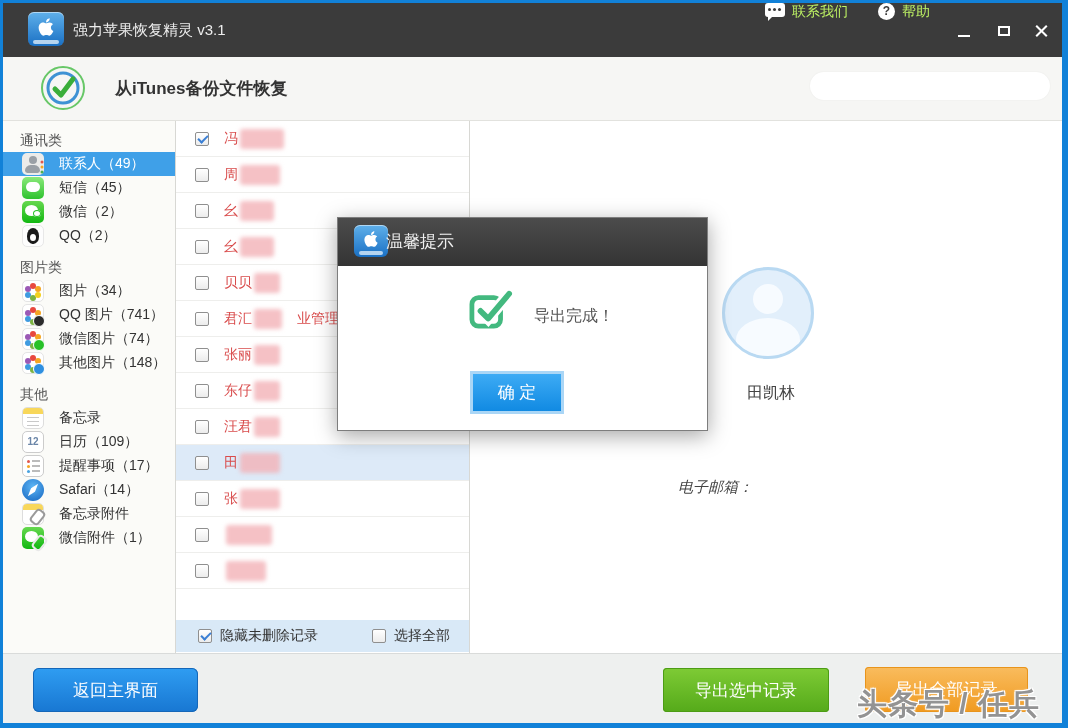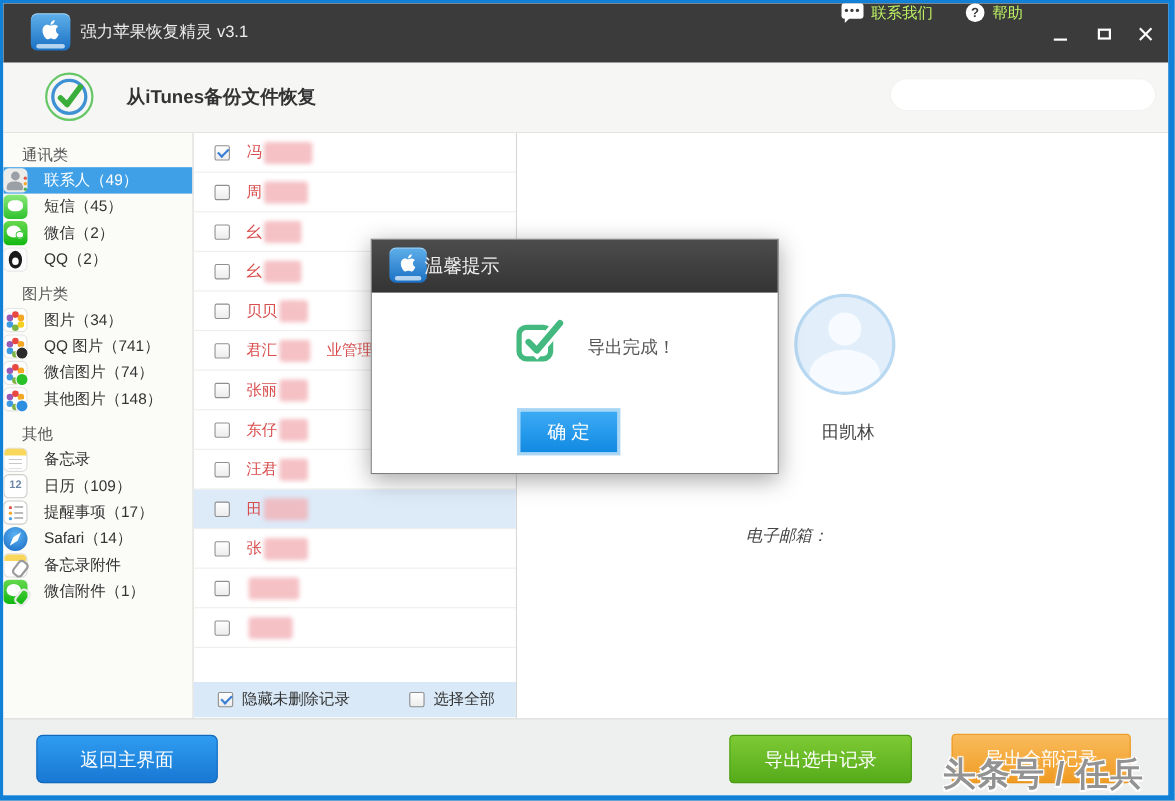--- a/index.html
+++ b/index.html
@@ -43,21 +43,21 @@
   .sidebar{position:absolute;left:0;top:0;width:172px;height:532px;background:#fbfbf8;}
   .listcol{position:absolute;left:172px;top:0;width:295px;height:532px;background:#fff;
            border-left:1px solid #d8d8d4;border-right:1px solid #d8d8d4;}
   .detail{position:absolute;left:467px;top:0;width:592px;height:532px;background:#fff;}
 
   
   .device-row{height:38px;background:#f3f3ef;border-bottom:1px solid #e6e6e2;display:flex;align-items:center;padding-left:14px;font-size:15px;color:#333;}
   .device-blur{width:38px;height:18px;border-radius:3px;background:#dcd4d4;filter:blur(1px);margin-right:4px;}
   .side-entry{display:flex;align-items:center;}
   .side-entry.section{height:22px;margin-top:9px;padding-left:17px;font-size:14px;color:#555;}
-  .side-entry.item{height:24px;font-size:14px;color:#333;cursor:pointer;}
+  .side-entry.item{height:24px;padding-left:19px;font-size:14px;color:#333;cursor:pointer;}
   .side-entry.item.selected{background:#3fa0e8;color:#fff;}
   .side-entry.item .lbl{margin-left:15px;white-space:nowrap;}
 
   
   .icon{width:22px;height:22px;border-radius:5px;position:relative;flex:none;}
   .contacts-icon{background:#ececea;}
   .contacts-icon::before{content:"";position:absolute;left:7px;top:3px;width:8px;height:8px;border-radius:50%;background:#9aa0a6;
         box-shadow:9px 2px 0 -2.5px #e2574c,9px 7px 0 -2.5px #f5a623,9px 12px 0 -2.5px #4caf50;}
   .contacts-icon::after{content:"";position:absolute;left:3px;top:12px;width:15px;height:8px;border-radius:7px 7px 3px 3px;background:#9aa0a6;}
   .sms-icon{background:linear-gradient(#8ae97a,#2ec22e);}

